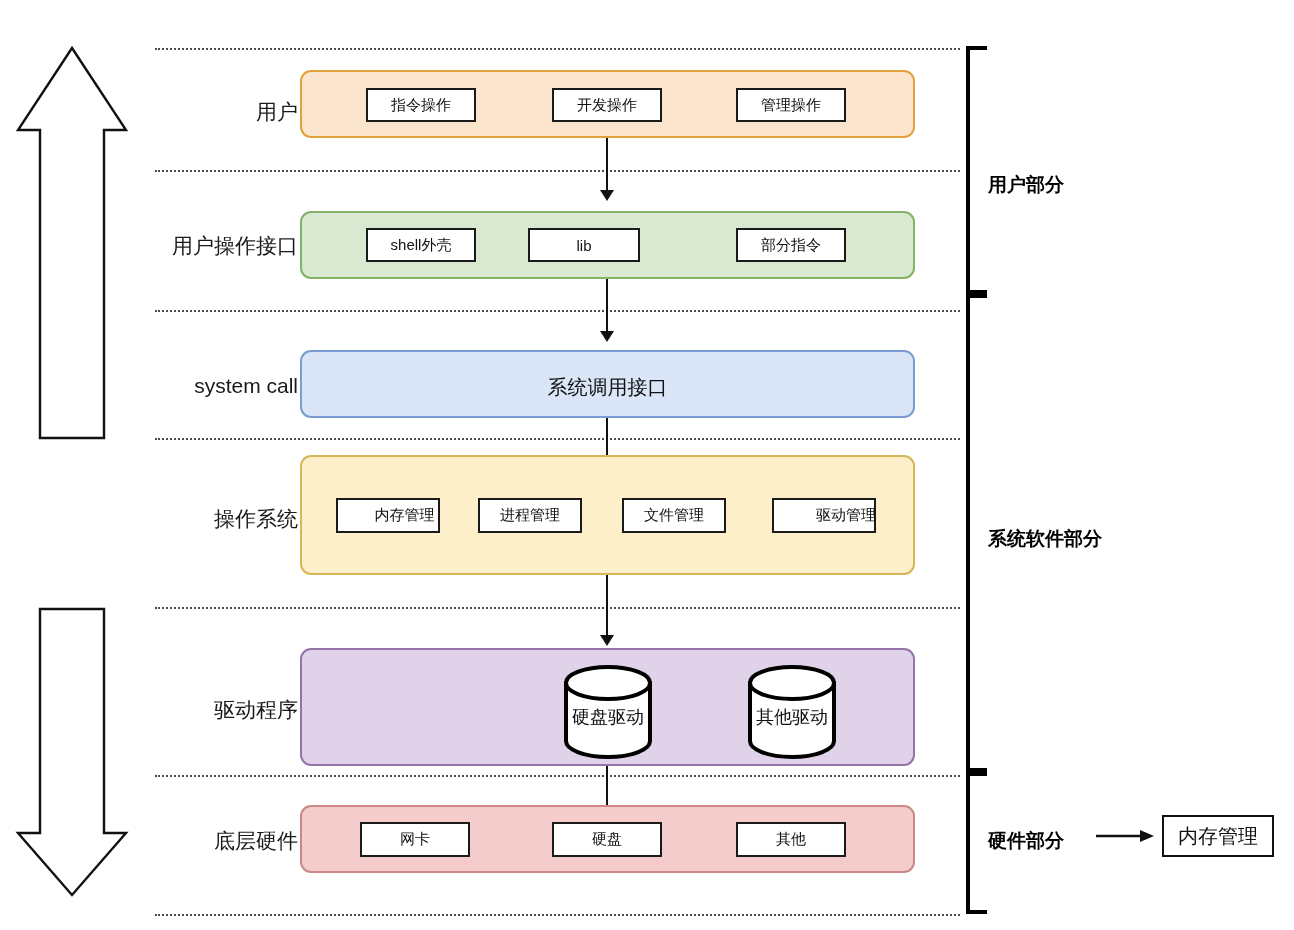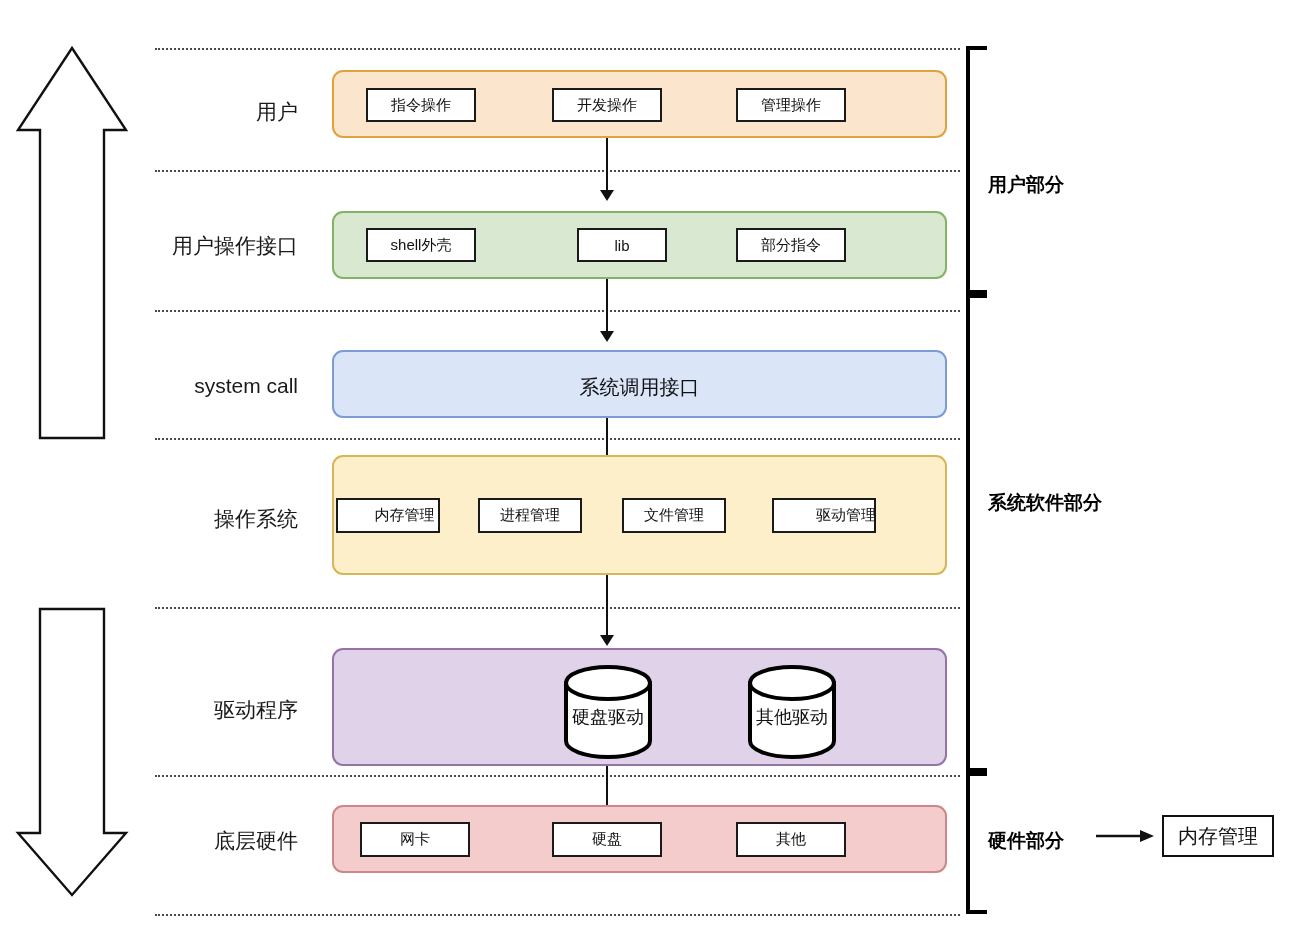--- a/index.html
+++ b/index.html
@@ -20,21 +20,21 @@
   
   .rowlabel{
     position:absolute;text-align:right;width:200px;left:98px;
     font-size:21px;color:#1a1a1a;line-height:1.1;
     white-space:nowrap;
   }
 
   
   .band{
     position:absolute;left:300px;width:615px;
-    border-radius:11px;box-sizing:border-box;margin-left:32px;
+    border-radius:11px;box-sizing:border-box;
   }
 
   
   .chip{
     position:absolute;background:#ffffff;border:2px solid #1a1a1a;
     box-sizing:border-box;display:flex;align-items:center;justify-content:center;
     font-size:15px;color:#111;white-space:nowrap;
   }
 
   
@@ -109,21 +109,21 @@
   <div class="chip" style="left:366px;top:88px;width:110px;height:34px;">指令操作</div>
   <div class="chip" style="left:552px;top:88px;width:110px;height:34px;">开发操作</div>
   <div class="chip" style="left:736px;top:88px;width:110px;height:34px;">管理操作</div>
 
   <div class="conn" style="top:138px;height:54px;"></div>
   <div class="connhead" style="top:190px;"></div>
 
   <div class="rowlabel" style="top:234px;">用户操作接口</div>
   <div class="band" style="top:211px;height:68px;background:#D9E8D0;border:2px solid #82B366;"></div>
   <div class="chip" style="left:366px;top:228px;width:110px;height:34px;">shell外壳</div>
-  <div class="chip" style="left:577px;top:228px;width:90px;height:34px;">lib</div>
+  <div class="chip" style="left:528px;top:228px;width:112px;height:34px;">lib</div>
   <div class="chip" style="left:736px;top:228px;width:110px;height:34px;">部分指令</div>
 
   <div class="conn" style="top:279px;height:54px;"></div>
   <div class="connhead" style="top:331px;"></div>
 
   <div class="rowlabel" style="top:374px;">system call</div>
   <div class="band" style="top:350px;height:68px;background:#DAE6F8;border:2px solid #7C9CD1;">
     <div class="bandtext" style="top:22px;">系统调用接口</div>
   </div>
 
@@ -174,21 +174,21 @@
     <div class="tick" style="top:0;"></div>
     <div class="tick" style="top:244px;"></div>
   </div>
   <div class="grouplabel" style="left:988px;top:172px;">用户部分</div>
 
   <div class="bracket" style="left:966px;top:294px;width:21px;height:478px;">
     <div class="vline" style="top:0;height:478px;"></div>
     <div class="tick" style="top:0;"></div>
     <div class="tick" style="top:474px;"></div>
   </div>
-  <div class="grouplabel" style="left:988px;top:490px;font-family:Liberation Mono, monospace;">系统软件部分</div>
+  <div class="grouplabel" style="left:988px;top:526px;font-family:Liberation Mono, monospace;">系统软件部分</div>
 
   <div class="bracket" style="left:966px;top:772px;width:21px;height:142px;">
     <div class="vline" style="top:0;height:142px;"></div>
     <div class="tick" style="top:0;"></div>
     <div class="tick" style="top:138px;"></div>
   </div>
   <div class="grouplabel" style="left:988px;top:828px;">硬件部分</div>
 
   <div class="vnarrow" style="left:1096px;top:826px;width:60px;height:20px;">
     <svg width="60" height="20" viewBox="0 0 60 20">

